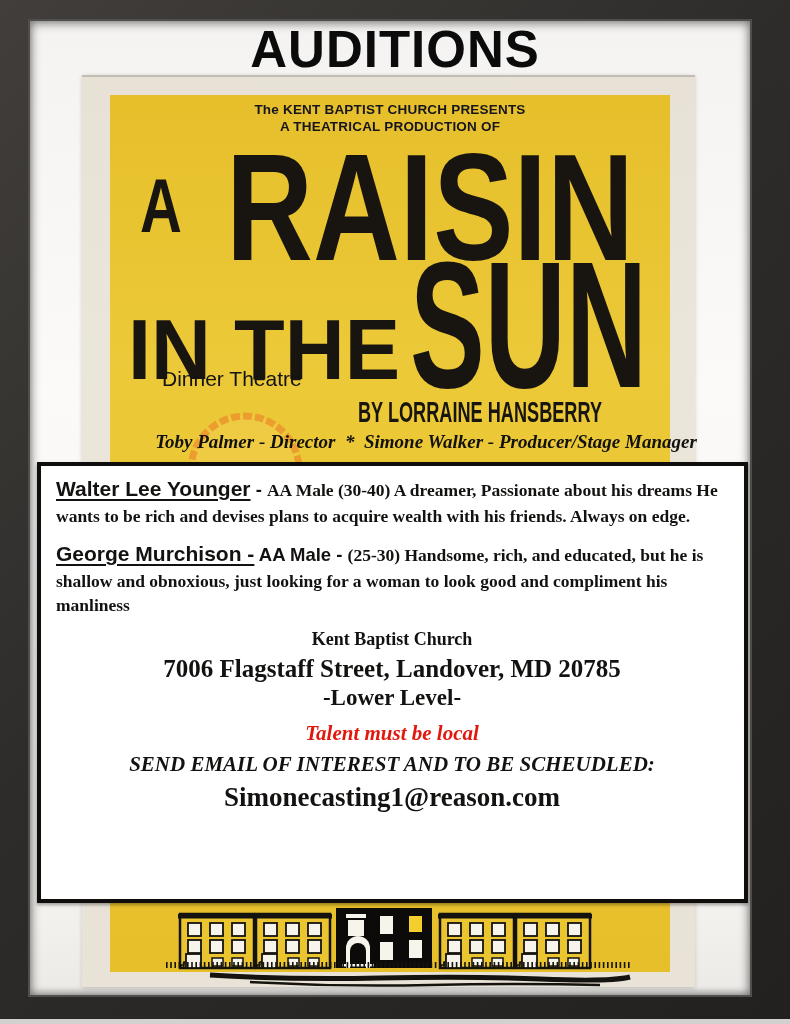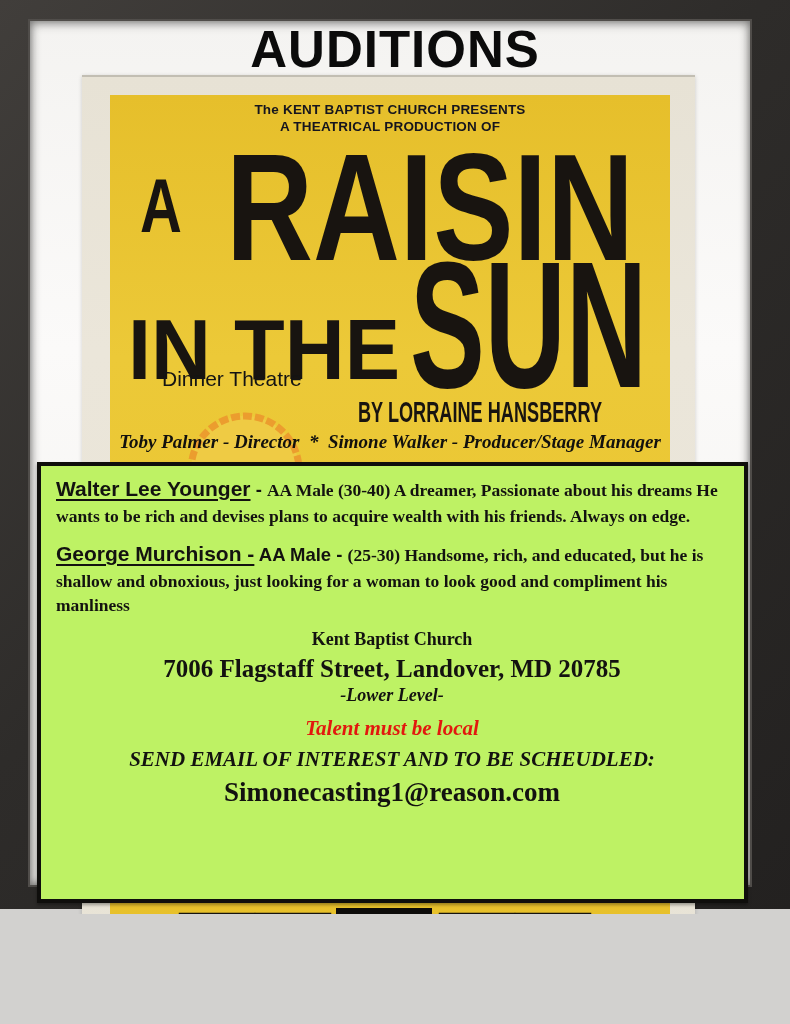--- a/index.html
+++ b/index.html
@@ -1,16 +1,16 @@
 <!DOCTYPE html>
 <html><head>
 <meta charset="utf-8">
 <style>
   html,body{margin:0;padding:0;background:#d2d1cf;}
-  .scene{position:relative;width:790px;height:914px;overflow:hidden;
+  .scene{position:relative;width:790px;height:1024px;overflow:hidden;
          font-family:"Liberation Sans",sans-serif;background:#d2d1cf;}
   
   .frame{position:absolute;left:0;top:0;right:0;bottom:5px;
          background:linear-gradient(135deg,#413e3b 0%,#2e2c2a 45%,#232120 100%);}
   .mat{position:absolute;left:30px;top:21px;right:40px;bottom:29px;
        background:linear-gradient(180deg,#f4f3f1,#fbfaf9 38%,#f2f1ee 92%,#eceae7);
        box-shadow:0 0 0 2px #504d4a,
                   inset 0 4px 10px rgba(0,0,0,.25),
                   inset 4px 0 9px rgba(0,0,0,.16),
                   inset -4px 0 9px rgba(0,0,0,.16),
@@ -24,36 +24,36 @@
   .yellow{position:absolute;left:28px;top:18px;width:560px;height:877px;
           background:linear-gradient(180deg,#e6bf2b,#ecc938 30%,#eac52f 70%,#e6bf2a);}
   .presents{position:absolute;width:100%;text-align:center;font-weight:bold;
             font-size:13.5px;color:#16151e;letter-spacing:.2px;}
   .p1{top:7px;} .p2{top:24px;}
   .title-svg{position:absolute;left:0;top:0;width:560px;height:560px;}
   .tt{font-family:"Liberation Sans",sans-serif;font-weight:bold;fill:#181410;}
   .dinner{position:absolute;left:52px;top:272px;font-size:21px;color:#141414;}
   .credits{position:absolute;top:336px;width:100%;text-align:center;
            font-family:"Liberation Serif",serif;font-style:italic;font-weight:bold;
-           font-size:19px;color:#12110e;white-space:pre;}
+           font-size:19px;color:#12110e;white-space:pre;padding-left:36px;}
   .houses{position:absolute;left:28px;top:828px;width:560px;height:100px;overflow:visible;}
   
   .castbox{position:absolute;left:37px;top:462px;width:711px;height:441px;z-index:6;
-           box-sizing:border-box;background:#bef264;border:4px solid #0f0e0c;
+           box-sizing:border-box;background:#ffffff;border:4px solid #0f0e0c;
            padding:9px 16px 0 15px;box-shadow:0 2px 3px rgba(0,0,0,.35);overflow:hidden;}
   .char{font-family:"Liberation Serif",serif;font-weight:bold;font-size:17.5px;
         line-height:1.38;color:#131210;margin:0 0 12px 0;}
   .char .nm{font-family:"Liberation Sans",sans-serif;font-size:21px;
             text-decoration:underline;text-decoration-thickness:2px;text-underline-offset:3px;}
   .char .mid{font-family:"Liberation Sans",sans-serif;font-size:18.5px;}
   .event{text-align:center;font-family:"Liberation Serif",serif;font-weight:bold;color:#131210;}
   .ev-date{font-size:24px;margin-top:12px;white-space:pre;}
   .ev-venue{font-size:18px;margin-top:9px;}
   .ev-addr{font-size:25px;margin-top:5px;}
-  .ev-level{font-size:18px;margin-top:2px;font-style:italic;}
+  .ev-level{font-size:23px;margin-top:2px;}
   .ev-red{font-size:21px;font-style:italic;color:#e2180e;margin-top:10px;}
   .ev-send{font-size:21px;font-style:italic;margin-top:6px;}
   .ev-email{font-size:27px;margin-top:5px;}
 </style>
 </head>
 <body>
 
 <div class="scene">
   <div class="frame"></div>
   <div class="mat"></div>

